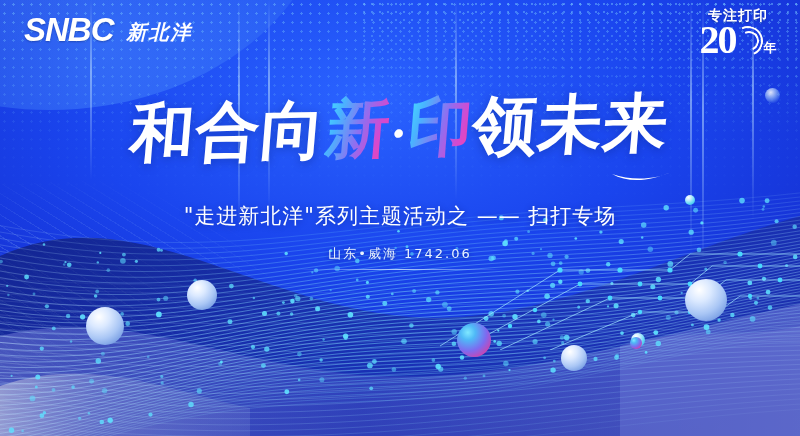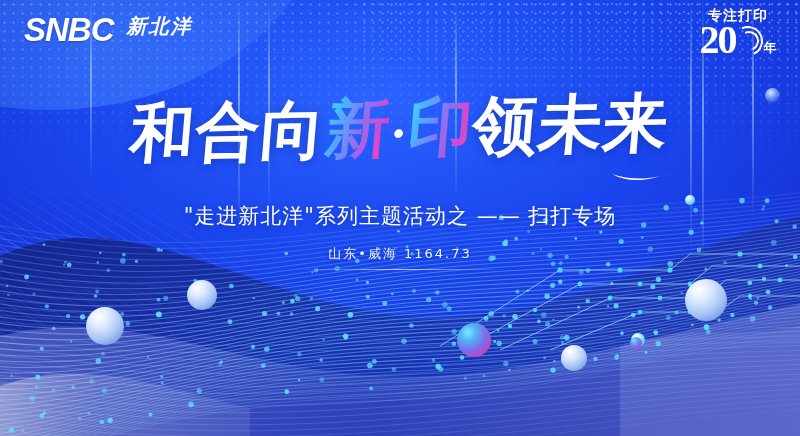--- a/index.html
+++ b/index.html
@@ -92,21 +92,21 @@
   .sph.cyan {
     background: radial-gradient(circle at 35% 25%, #ffffff 0%, #cdeeff 25%, #66d8f5 60%, #35b8ec 85%, rgba(40,160,220,.5) 100%);
   }
   .sph.halo {
     background: radial-gradient(circle at 38% 30%, rgba(255,255,255,.85) 0%, rgba(190,225,255,.55) 40%, rgba(120,180,250,.18) 72%, rgba(90,150,240,0) 100%);
   }
 
   
   #logo {
     position: absolute; left: 24px; top: 13px;
-    display: flex; align-items: flex-start; gap: 13px;
+    display: flex; align-items: flex-end; gap: 13px;
     z-index: 20;
   }
   #logo .snbc {
     font-family: "Liberation Sans", sans-serif;
     font-weight: 700; font-style: italic;
     font-size: 33px; letter-spacing: -1px;
     color: #ffffff;
     line-height: 1;
     text-shadow: 0 1px 2px rgba(0,20,80,.35);
   }
@@ -643,17 +643,17 @@
       <span class="w">和合向</span><span class="g">新</span><span class="dot">·</span><span class="g">印</span><span class="w">领未来</span>
     </span>
     <svg class="tail" viewBox="0 0 62 14">
       <path d="M0,4 C16,13 38,12 61,1 C44,10 20,11 0,4 Z" fill="#ffffff"></path>
     </svg>
   </div>
 
   <div id="subtitle">"走进新北洋"系列主题活动之 —— 扫打专场</div>
 
   <div id="meta">
-    <div class="txt">山东•威海  1164.73</div>
+    <div class="txt">山东•威海  1742.06</div>
     <div class="rule"></div>
   </div>
 
 </div>
 
 </body></html>

